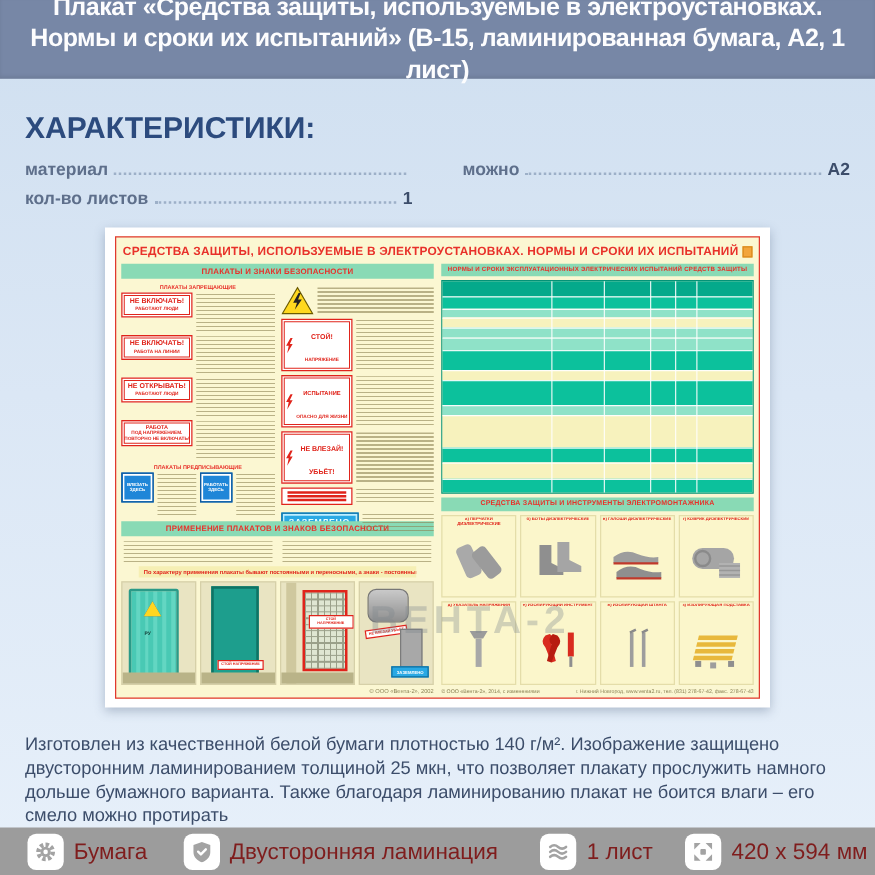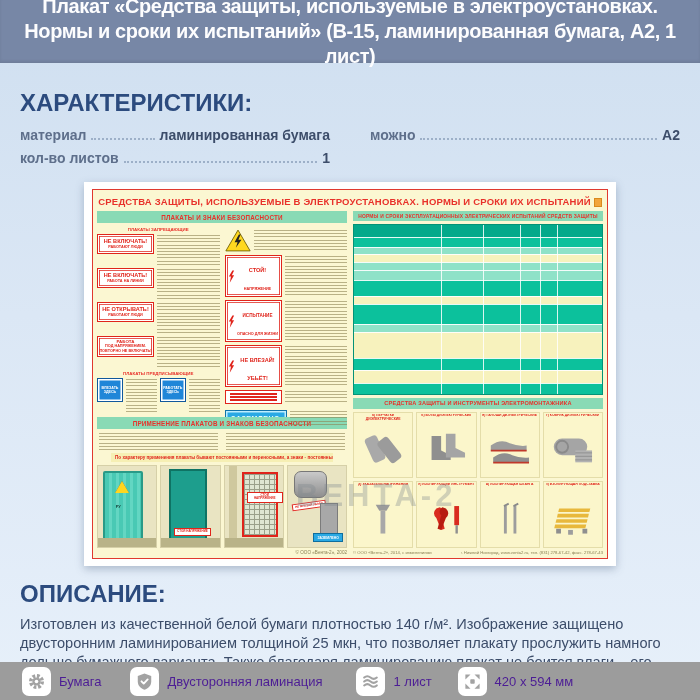--- a/index.html
+++ b/index.html
@@ -154,38 +154,37 @@
   .footer {
     position:absolute; left:0; bottom:0; width:700px; height:38px; background:#9c9c9c;
     display:flex; align-items:center; padding:0 12px; gap:0;
   }
   .feat { display:flex; align-items:center; gap:8px; margin-right:0; }
   .feat .tile {
     width:29px; height:29px; background:#ffffff; border-radius:7px;
     display:flex; align-items:center; justify-content:center; flex-shrink:0;
   }
   .feat .tile svg { width:19px; height:19px; }
-  .feat .flabel { color:#4c1d95; font-size:13px; white-space:nowrap; }
+  .feat .flabel { color:#7f1d1d; font-size:18px; white-space:nowrap; }
   .sp1{margin-left:10px}.sp2{margin-left:29px}.sp3{margin-left:34px}.sp4{margin-left:29px}.sp5{margin-left:26px}
 </style>
 </head>
 <body>
 
 <header class="titlebar">
   <h1>Плакат «Средства защиты, используемые в электроустановках. Нормы и сроки их испытаний» (В-15, ламинированная бумага, А2, 1 лист)</h1>
 </header>
 
 <section class="chars">
   <div class="section-heading">ХАРАКТЕРИСТИКИ:</div>
   <div class="char-grid">
     <div class="char-col">
       <div class="char-row">
         <span class="char-label">материал</span>
         <span class="char-dots"></span>
-        <span class="char-value">ламинированная бумага</span>
       </div>
       <div class="char-row">
         <span class="char-label">кол-во листов</span>
         <span class="char-dots"></span>
         <span class="char-value">1</span>
       </div>
     </div>
     <div class="char-col">
       <div class="char-row">
         <span class="char-label">можно</span>
@@ -477,21 +476,20 @@
           <span>© ООО «Вента-2», 2014, с изменениями</span>
           <span>г. Нижний Новгород, www.venta2.ru, тел. (831) 278-67-42, факс. 278-67-43</span>
         </div>
       </div>
     </div>
   </div>
 </div>
 </div>
 
 <section class="desc">
-  <div class="section-heading">ОПИСАНИЕ:</div>
   <p>Изготовлен из качественной белой бумаги плотностью 140 г/м². Изображение защищено двусторонним ламинированием толщиной 25 мкн, что позволяет плакату прослужить намного дольше бумажного варианта. Также благодаря ламинированию плакат не боится влаги – его смело можно протирать</p>
 </section>
 
 <footer class="footer">
   <div class="feat sp1">
     <span class="tile">
       <svg viewBox="0 0 24 24">
           <circle cx="12" cy="12" r="7.2" fill="none" stroke="#a3a3a3" stroke-width="4.6" stroke-dasharray="3.4 2.2"></circle>
           <circle cx="12" cy="12" r="5.2" fill="#a3a3a3"></circle>
           <circle cx="12" cy="12" r="2.3" fill="#ffffff"></circle>

